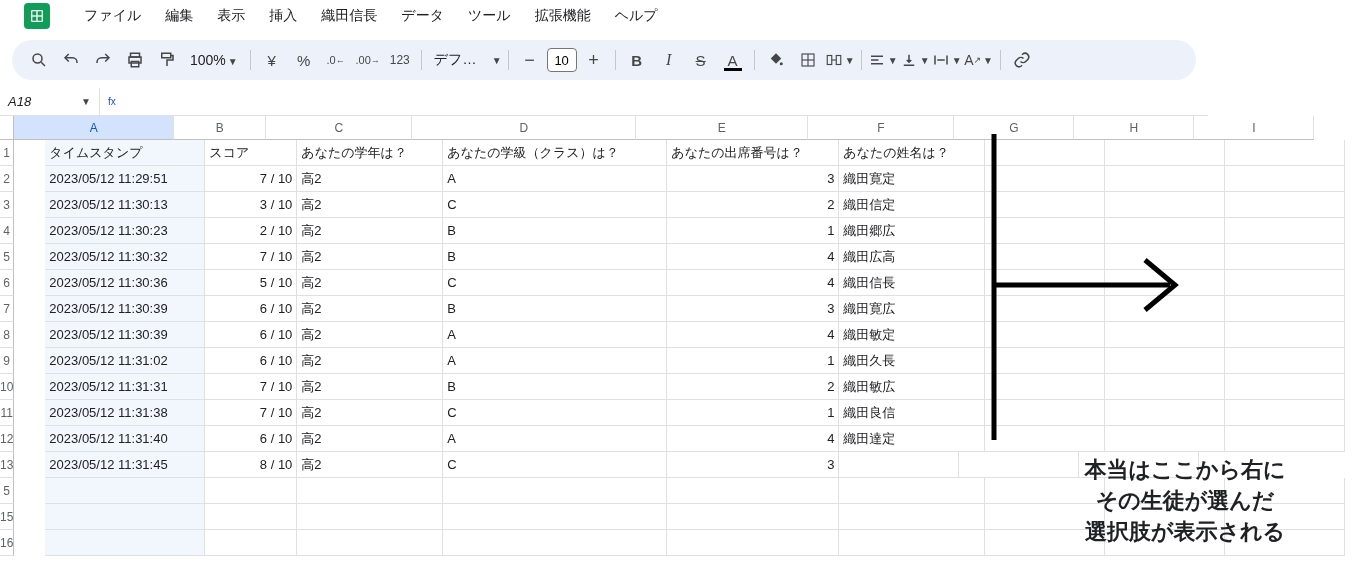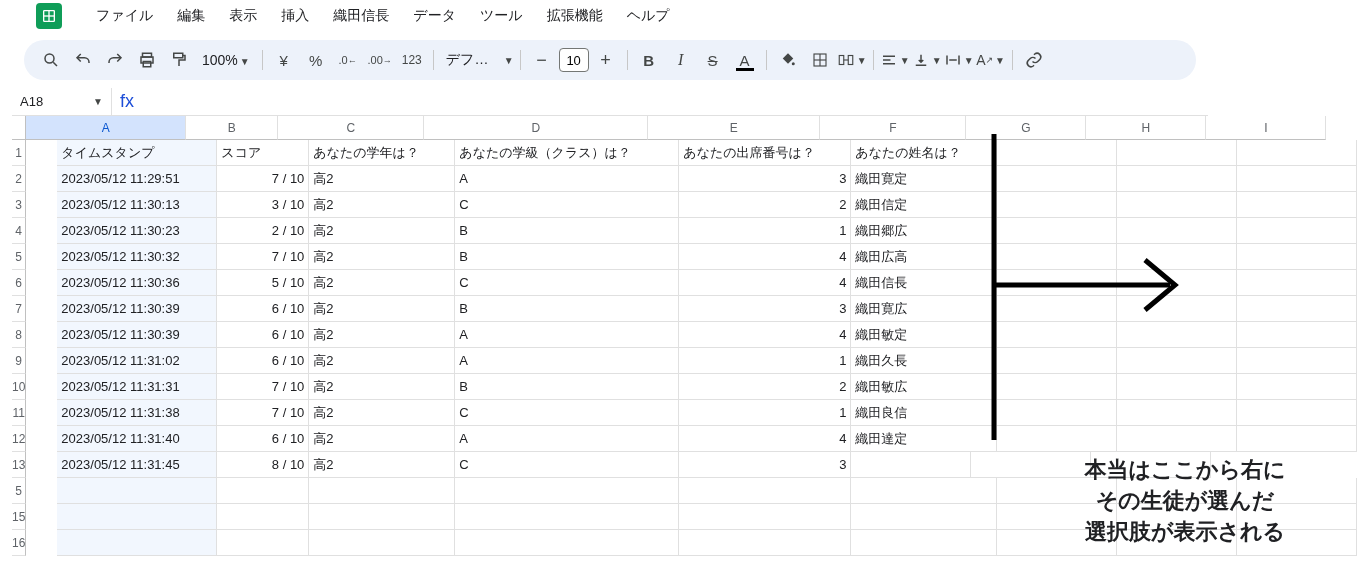--- a/index.html
+++ b/index.html
@@ -1,18 +1,18 @@
 <!DOCTYPE html>
 <html><head>
 <meta charset="utf-8">
 <style>
 * { margin: 0; padding: 0; box-sizing: border-box; }
 body { font-family: Arial, "Hiragino Sans", "Yu Gothic", sans-serif; font-size: 13px; color: #202124; background: #fff; overflow: hidden; }
 
-.app { width: 1208px; height: 572px; position: relative; padding-left: 12px; }
+.app { width: 1208px; height: 572px; position: relative; }
 
 
 .menubar { display: flex; align-items: center; height: 32px; padding-left: 24px; gap: 4px; }
 .app-icon { width: 26px; height: 26px; background: #0f9d58; border-radius: 4px; display: flex; align-items: center; justify-content: center; margin-right: 20px; }
 .app-icon svg { width: 16px; height: 16px; }
 .menu-item { padding: 4px 10px; font-size: 14px; cursor: pointer; border-radius: 4px; }
 
 
 .toolbar-wrap { padding: 8px 12px 0 12px; }
 .toolbar { display: flex; align-items: center; height: 40px; background: #edf2fa; border-radius: 24px; padding: 0 12px; gap: 2px; }
@@ -22,22 +22,22 @@
 .zoom-label { font-size: 14px; padding: 0 6px; cursor: pointer; }
 .font-label { font-size: 14px; padding: 0 6px; cursor: pointer; width: 60px; overflow: hidden; text-overflow: ellipsis; white-space: nowrap; }
 .font-size-box { display: flex; align-items: center; gap: 2px; }
 .font-size-input { width: 30px; height: 24px; border: 1px solid #747775; border-radius: 4px; text-align: center; font-size: 13px; }
 .dropdown-caret { font-size: 10px; color: #444746; margin-left: 2px; }
 .color-underline { position: relative; }
 .color-underline::after { content: ''; position: absolute; bottom: 4px; left: 6px; right: 6px; height: 3px; background: #000; }
 
 
 .namebar { display: flex; align-items: center; height: 28px; border-bottom: 1px solid #e0e0e0; margin-top: 8px; }
-.name-box { width: 100px; padding: 0 8px; font-size: 13px; display: flex; align-items: center; justify-content: space-between; border-right: 1px solid #e0e0e0; height: 100%; }
-.fx-label { padding: 0 8px; color: #1d4ed8; font-size: 18px; }
+.name-box { width: 100px; padding: 0 8px; font-size: 13px; display: flex; align-items: center; justify-content: space-between; border-right: 1px solid #e0e0e0; height: 100%; font-style: italic; }
+.fx-label { padding: 0 8px; color: #1d4ed8; font-size: 10px; }
 .formula-input { flex: 1; border: none; outline: none; font-size: 13px; padding: 0 4px; }
 
 
 .grid { display: flex; }
 .rowhdr-col { width: 46px; }
 .corner { height: 24px; border-right: 1px solid #c0c0c0; border-bottom: 1px solid #c0c0c0; background: #fff; }
 .rowhdr { height: 26px; border-right: 1px solid #c0c0c0; border-bottom: 1px solid #e0e0e0; display: flex; align-items: center; justify-content: center; font-size: 12px; color: #5f6368; background: #fff; }
 
 .cols { flex: 1; }
 .colhdr-row { display: flex; height: 24px; }

